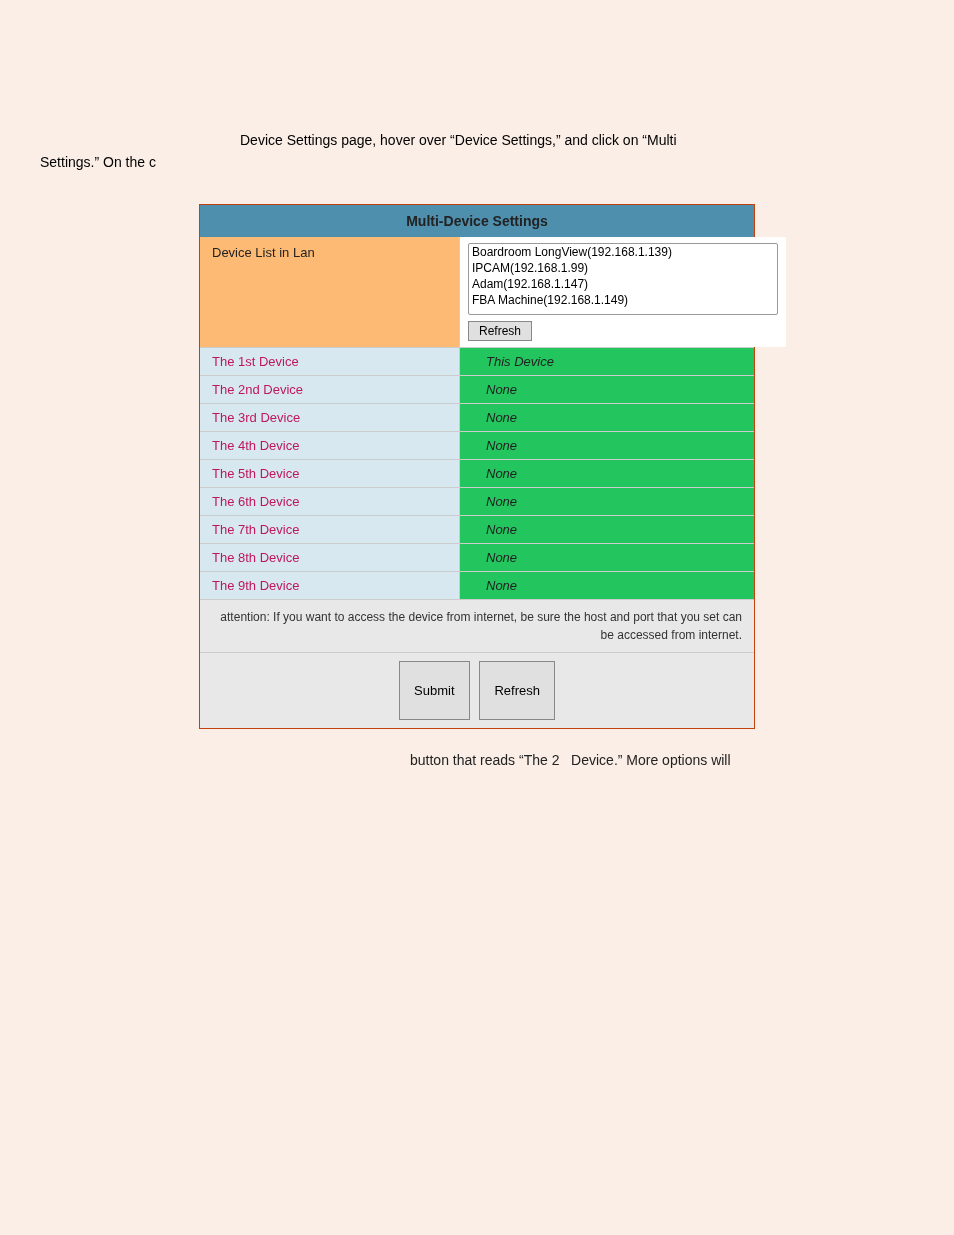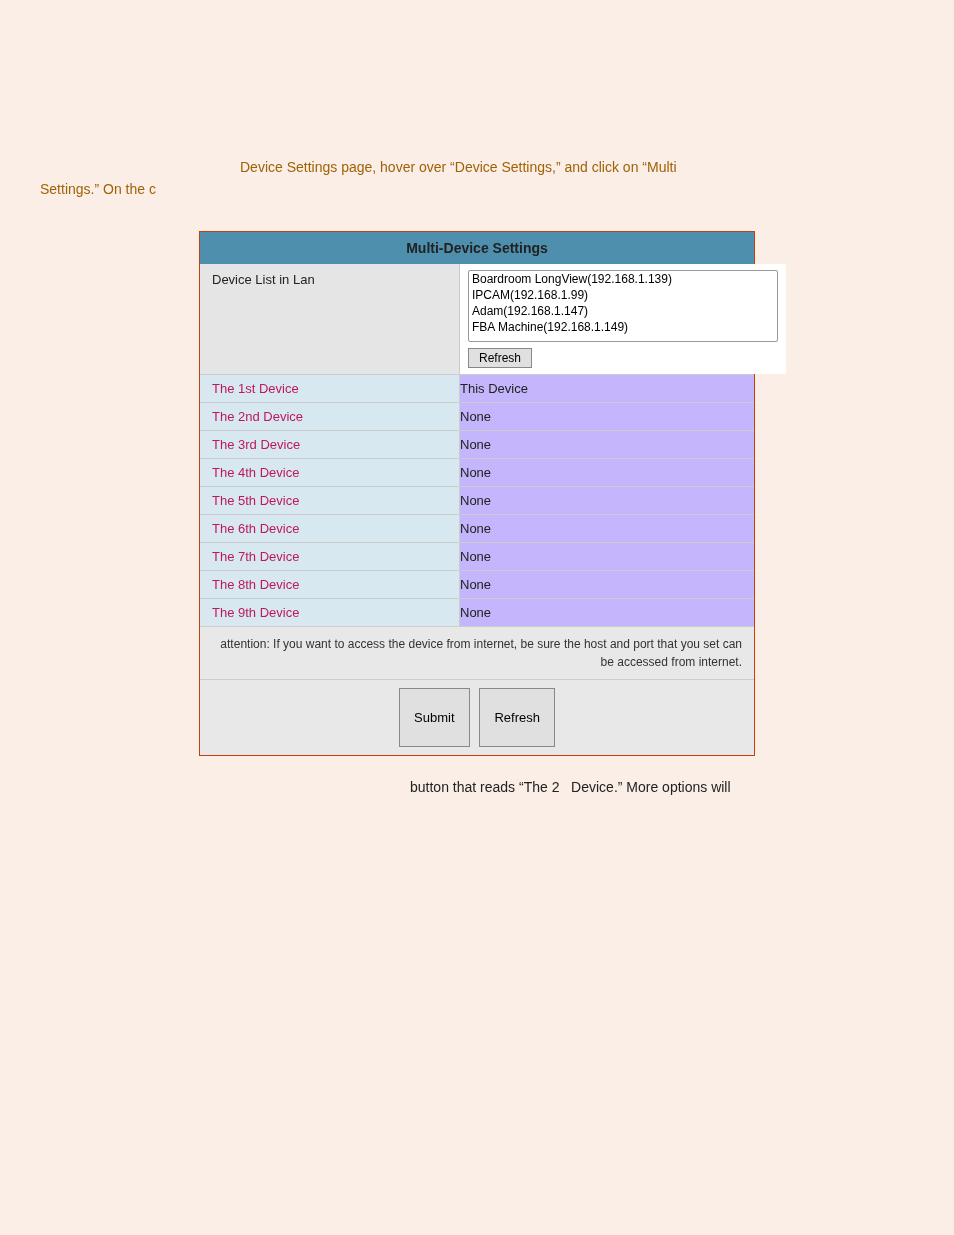--- a/index.html
+++ b/index.html
@@ -15,24 +15,24 @@
     }
 
     .page-wrapper {
       width: 954px;
       min-height: 1235px;
       background-color: #faeee6;
       padding: 20px 40px;
     }
 
     .intro-text {
-      margin-top: 116px;
+      margin-top: 89px;
       margin-bottom: 30px;
       line-height: 1.6;
-      color: #a16207;
+      color: #000000;
     }
 
     .intro-text .indent {
       padding-left: 200px;
     }
 
     .multi-device-container {
       margin: 20px auto;
       width: 556px;
       border: 1px solid #c2410c;
@@ -50,21 +50,21 @@
 
     .device-list-row {
       display: flex;
       border-bottom: 1px solid #ccc;
     }
 
     .device-list-label {
       width: 260px;
       min-width: 260px;
       padding: 8px 12px;
-      background-color: #e5e5e5;
+      background-color: #fdba74;
       border-right: 1px solid #ccc;
       display: flex;
       align-items: flex-start;
       font-size: 13px;
       color: #222;
     }
 
     .device-list-content {
       flex: 1;
       padding: 6px 8px;
@@ -105,24 +105,25 @@
       padding: 6px 12px;
       background-color: #d8e8f0;
       border-right: 1px solid #ccc;
       color: #be185d;
       font-size: 13px;
       cursor: pointer;
     }
 
     .device-row-value {
       flex: 1;
-      padding: 6px 0;
-      background: #c4b5fd;
-      font-size: 13px;
-      color: #222;
+      padding: 6px 26px;
+      background: #22c55e;
+      font-size: 13px;
+      color: #222;
+      font-style: italic;
     }
 
     .attention-row {
       background-color: #e8e8e8;
       text-align: right;
       padding: 8px 12px;
       font-size: 12px;
       color: #333;
       border-bottom: 1px solid #ccc;
       line-height: 1.5;

